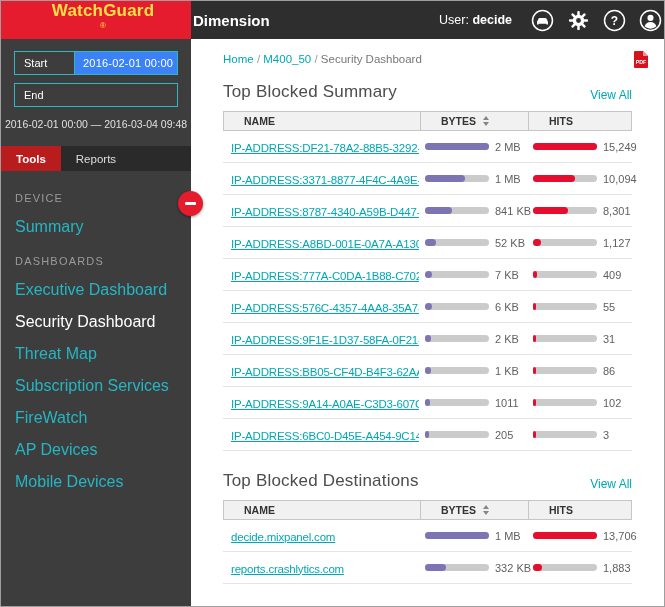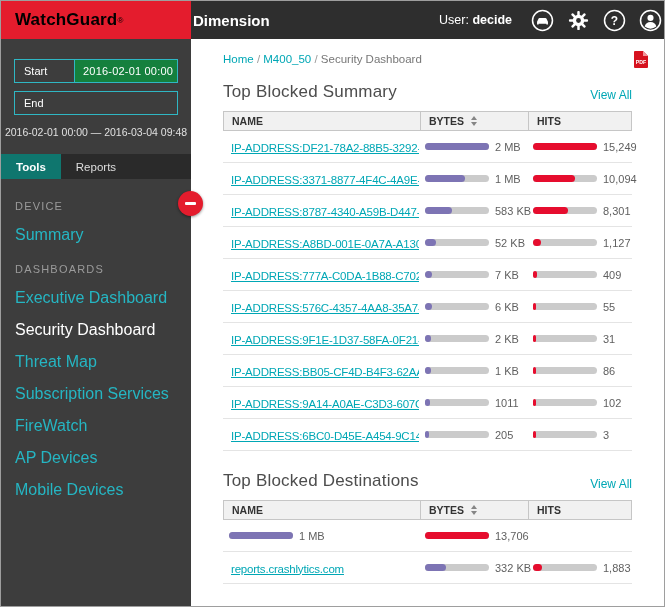--- a/index.html
+++ b/index.html
@@ -1,56 +1,56 @@
 <!DOCTYPE html>
 <html><head>
 <meta charset="utf-8">
 <style>
   html,body{margin:0;padding:0;background:#888;}
   body{font-family:"Liberation Sans", sans-serif;}
   .app{width:663px;height:605px;border:1px solid #9e9e9e;background:#fff;overflow:hidden;position:relative;}
   .topbar{display:flex;height:38px;}
-  .logo-block{width:190px;background:#e41c2d;color:#000000;display:flex;align-items:center;padding-left:14px;box-sizing:border-box;flex-shrink:0;}
+  .logo-block{width:190px;background:#e41c2d;color:#fde047;display:flex;align-items:center;padding-left:14px;box-sizing:border-box;flex-shrink:0;flex-direction:column;}
   .logo-text{font-weight:bold;font-size:17px;letter-spacing:0.2px;}
   .logo-reg{font-size:8px;vertical-align:super;}
   .topbar-main{flex:1;background:#2e2e2e;display:flex;align-items:center;padding:0 2px;}
   .topbar-title{color:#fff;font-size:15px;font-weight:bold;}
   .topbar-right{margin-left:auto;display:flex;align-items:center;gap:13px;}
   .user-text{color:#fff;font-size:12.5px;margin-right:6px;}
   .user-name{font-weight:bold;}
   .tb-icon{display:inline-flex;cursor:pointer;}
   .content-row{display:flex;height:567px;position:relative;}
   .sidebar{width:190px;background:#3d3d3d;flex-shrink:0;box-sizing:border-box;}
-  .date-box{display:flex;border:1px solid #2fb7c4;height:22px;font-size:11px;color:#fff;margin:20px 13px 0;align-items:stretch;}
+  .date-box{display:flex;border:1px solid #2fb7c4;height:22px;font-size:11px;color:#fff;margin:12px 13px 0;align-items:stretch;}
   .date-box + .date-box{margin-top:8px;}
   .dt-label{width:50px;display:flex;align-items:center;padding-left:9px;background:#3d3d3d;}
-  .dt-value{flex:1;background:#15803d;border-left:1px solid #2fb7c4;display:flex;align-items:center;padding-left:8px;letter-spacing:0.2px;cursor:pointer;}
+  .dt-value{flex:1;background:#3b82f6;border-left:1px solid #2fb7c4;display:flex;align-items:center;padding-left:8px;letter-spacing:0.2px;cursor:pointer;}
   .range-text{margin-top:11px;text-align:center;font-size:10.5px;color:#e0e0e0;}
   .tabs-row{margin-top:16px;background:#2a2a2a;height:25px;display:flex;}
   .tab{padding:0 15px;font-size:11.5px;color:#dedede;display:flex;align-items:center;cursor:pointer;}
-  .tab.active{background:#0f766e;color:#fff;font-weight:bold;}
+  .tab.active{background:#b91c1c;color:#fff;font-weight:bold;}
   .side-nav{padding:2px 0 0 14px;}
   .nav-heading{font-size:11px;color:#9b9b9b;letter-spacing:1.2px;margin:19px 0 2px;}
   .nav-item{font-size:16px;font-weight:normal;color:#25b6c3;margin:14px 0;cursor:pointer;}
   .nav-item.active{color:#fff;}
   .collapse-btn{position:absolute;left:177px;top:152px;width:25px;height:25px;border-radius:50%;background:#e41c2d;border:none;z-index:5;cursor:pointer;box-shadow:0 1px 3px rgba(0,0,0,.45);padding:0;}
   .collapse-btn::after{content:"";display:block;width:11px;height:3px;background:#fff;border-radius:1px;margin:0 auto;}
   .main{flex:1;background:#fff;padding:8px 32px 0 32px;position:relative;overflow:hidden;}
   .breadcrumb{font-size:11.5px;color:#888;margin-top:6px;}
   .bc-link{color:#00a7b5;text-decoration:none;cursor:pointer;}
   .bc-sep{color:#999;}
   .bc-current{color:#777;}
   .pdf-icon{position:absolute;right:16px;top:12px;cursor:pointer;}
   .sec-head{display:flex;justify-content:space-between;align-items:flex-end;margin:20px 0 9px;}
   .table-section:first-of-type .sec-head{margin-top:17px;}
   .sec-title{font-size:17px;color:#4d4d4d;font-weight:400;margin:0;letter-spacing:0.2px;}
   .view-all{font-size:12px;color:#00a7b5;text-decoration:none;cursor:pointer;}
   .thead,.trow{display:grid;grid-template-columns:196px 108px 106px;}
   .thead{border:1px solid #c6c6c6;background:#f1f1f1;box-sizing:border-box;}
-  .th{padding:3px 8px;font-size:10.5px;font-weight:bold;color:#333;display:flex;align-items:center;gap:7px;cursor:pointer;}
+  .th{padding:3px 20px;font-size:10.5px;font-weight:bold;color:#333;display:flex;align-items:center;gap:7px;cursor:pointer;}
   .th + .th{border-left:1px solid #c6c6c6;}
   .trow{height:31px;align-items:center;border-bottom:1px solid #e4e4e4;}
   .name-cell{padding:0 4px 0 8px;overflow:hidden;white-space:nowrap;}
   .name-link{color:#00a7b5;font-size:11.5px;text-decoration:underline;letter-spacing:-0.2px;cursor:pointer;}
   .bar-cell{display:flex;align-items:center;gap:6px;padding-left:6px;}
   .bar{width:64px;height:7px;background:#cbcbcb;border-radius:4px;flex-shrink:0;display:block;}
   .bar-fill{display:block;height:100%;border-radius:4px;}
   .bar-fill.purple{background:#7d74b4;}
   .bar-fill.red{background:#e60d2e;}
   .val{font-size:11px;color:#5f5f5f;white-space:nowrap;}
@@ -197,21 +197,21 @@
                 </span>
                 <span class="val">10,094</span>
               </div>
             </div>
             <div class="trow">
               <div class="tcell name-cell"><a class="name-link" href="#">IP-ADDRESS:8787-4340-A59B-D447-B4A...</a></div>
               <div class="tcell bar-cell">
                 <span class="bar">
                   <span class="bar-fill purple" style="width: 42%;"></span>
                 </span>
-                <span class="val">583 KB</span>
+                <span class="val">841 KB</span>
               </div>
               <div class="tcell bar-cell">
                 <span class="bar">
                   <span class="bar-fill red" style="width: 55%;"></span>
                 </span>
                 <span class="val">8,301</span>
               </div>
             </div>
             <div class="trow">
               <div class="tcell name-cell"><a class="name-link" href="#">IP-ADDRESS:A8BD-001E-0A7A-A130-4A3...</a></div>
@@ -333,20 +333,21 @@
                 <span class="sort-icon">
                   <span class="tri-up"></span>
                   <span class="tri-down"></span>
                 </span>
               </div>
               <div class="th">
                 <span class="th-label">HITS</span>
               </div>
             </div>
             <div class="trow">
+              <div class="tcell name-cell"><a class="name-link" href="#">decide.mixpanel.com</a></div>
               <div class="tcell bar-cell">
                 <span class="bar">
                   <span class="bar-fill purple" style="width: 100%;"></span>
                 </span>
                 <span class="val">1 MB</span>
               </div>
               <div class="tcell bar-cell">
                 <span class="bar">
                   <span class="bar-fill red" style="width: 100%;"></span>
                 </span>

